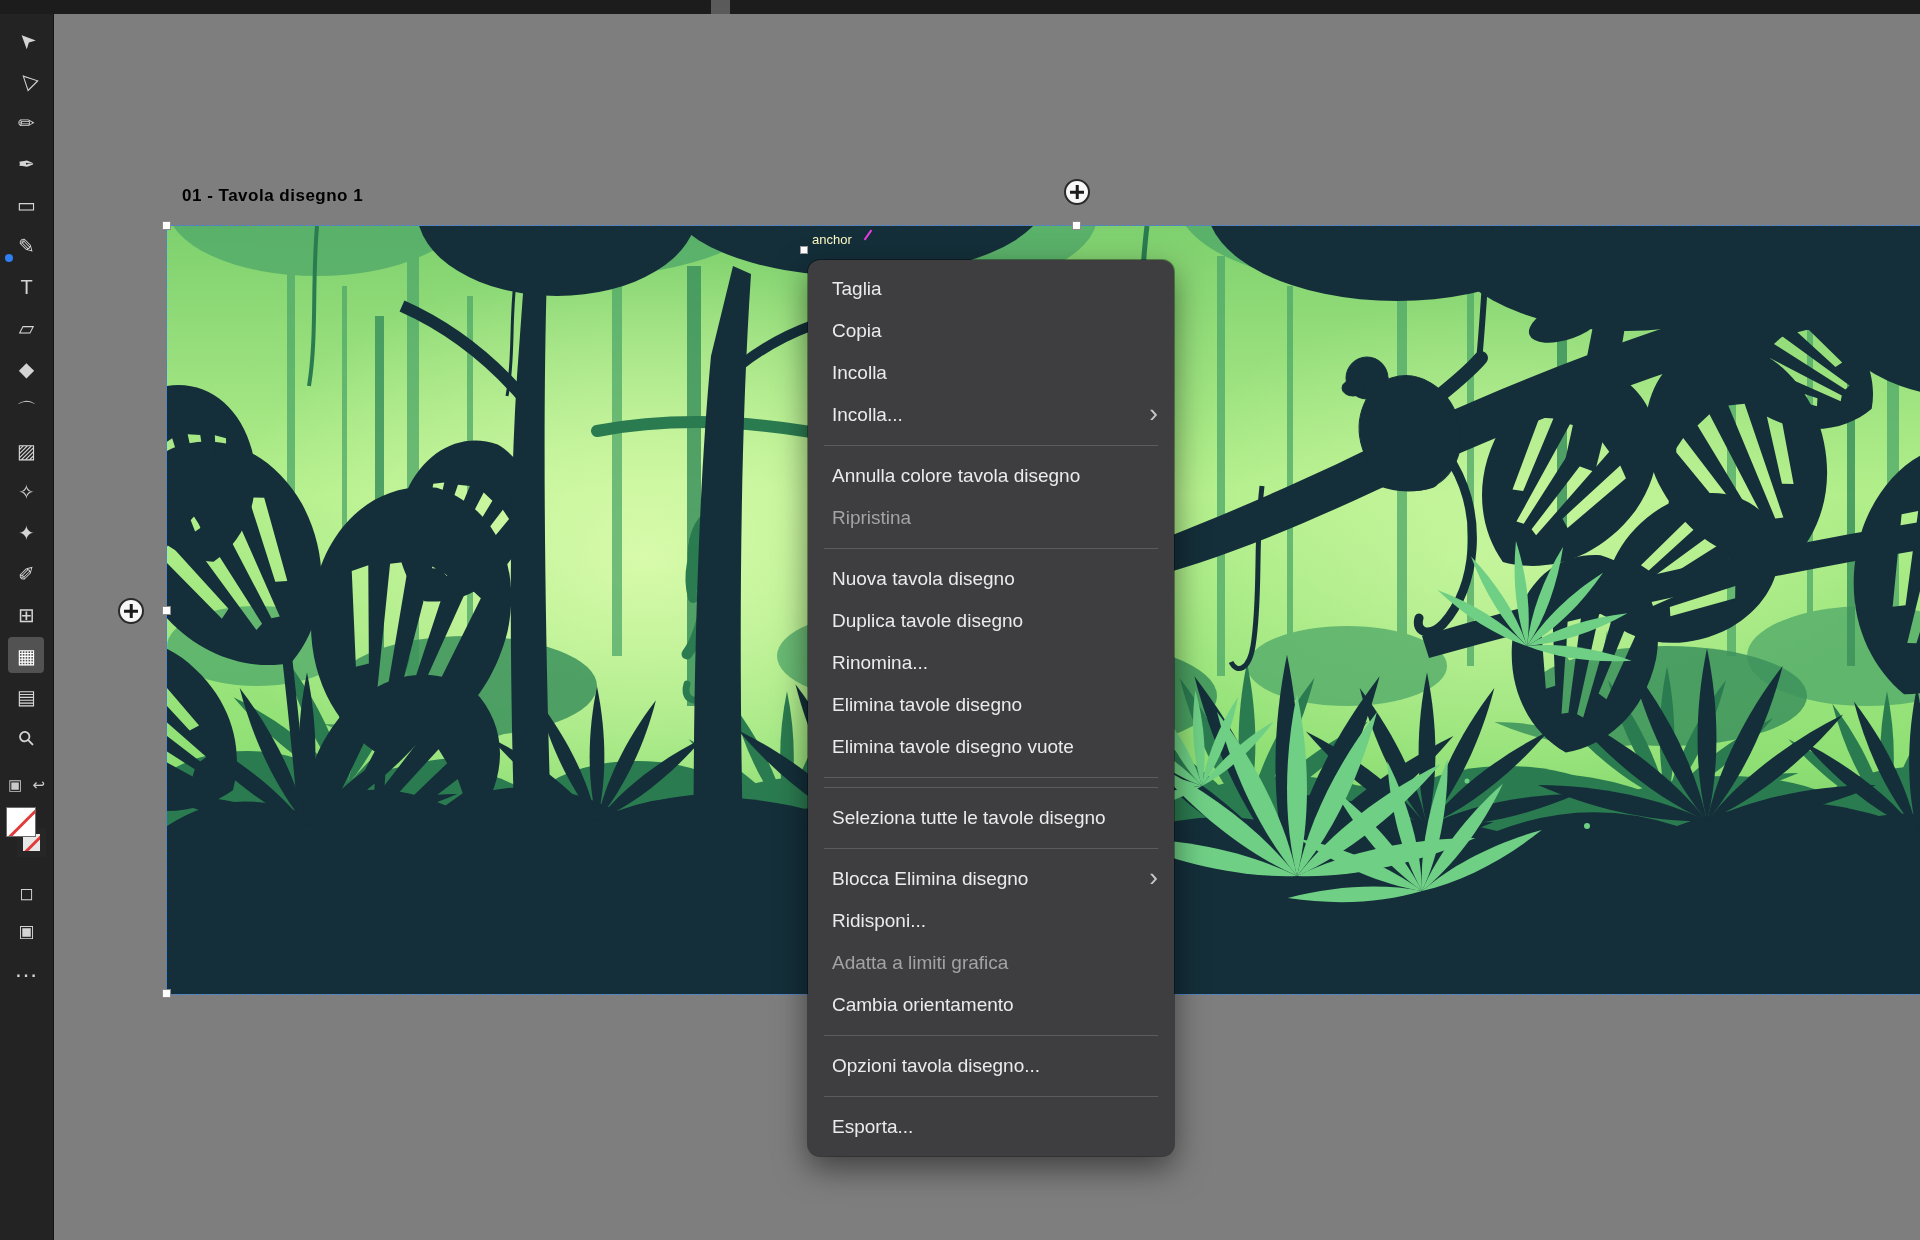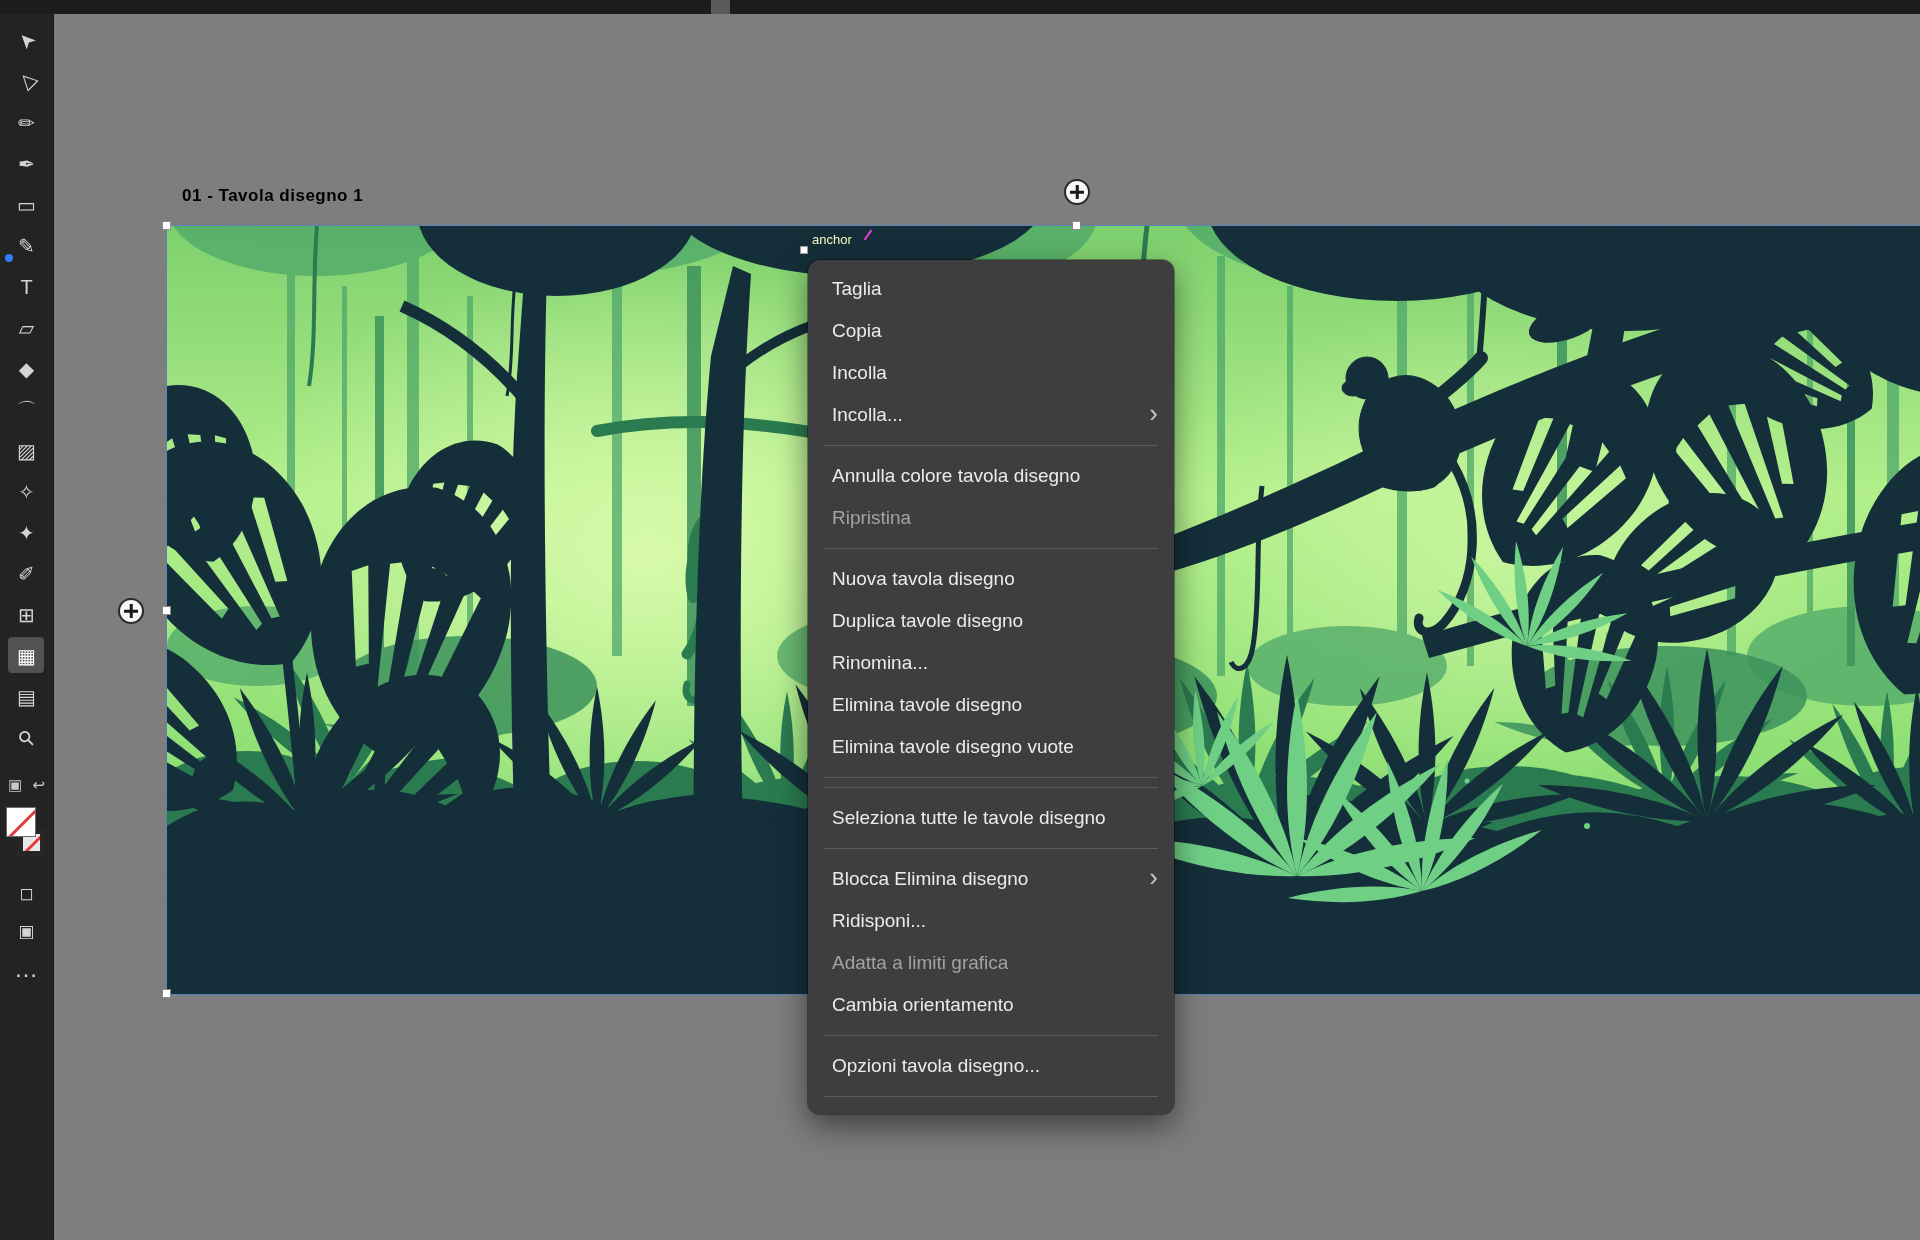--- a/index.html
+++ b/index.html
@@ -399,13 +399,16 @@
       <span class="menu-label">Adatta a limiti grafica</span>
     </div>
     <div class="menu-item">
       <span class="menu-label">Cambia orientamento</span>
     </div>
     <div class="menu-sep"></div>
     <div class="menu-item">
       <span class="menu-label">Opzioni tavola disegno...</span>
     </div>
     <div class="menu-sep"></div>
+    <div class="menu-item">
+      <span class="menu-label">Esporta...</span>
+    </div>
   </div>
 
 </body></html>

